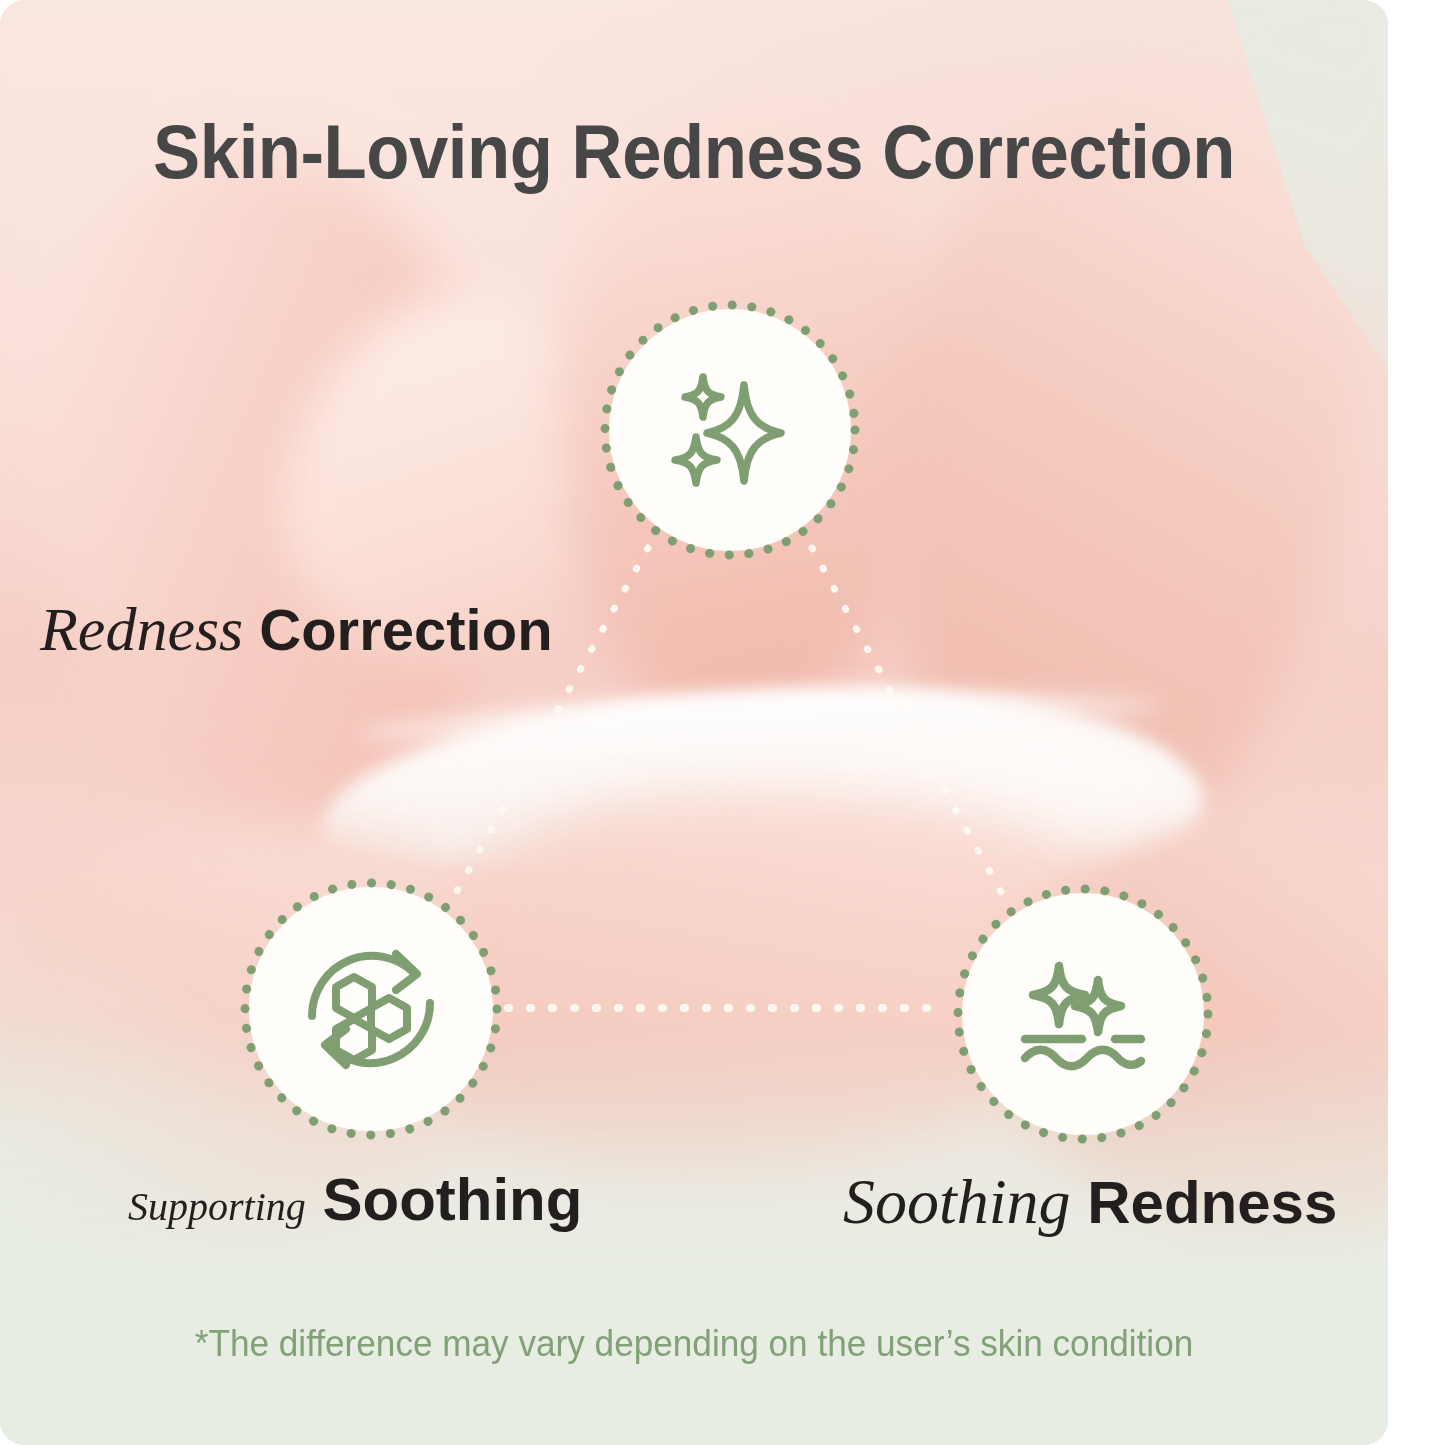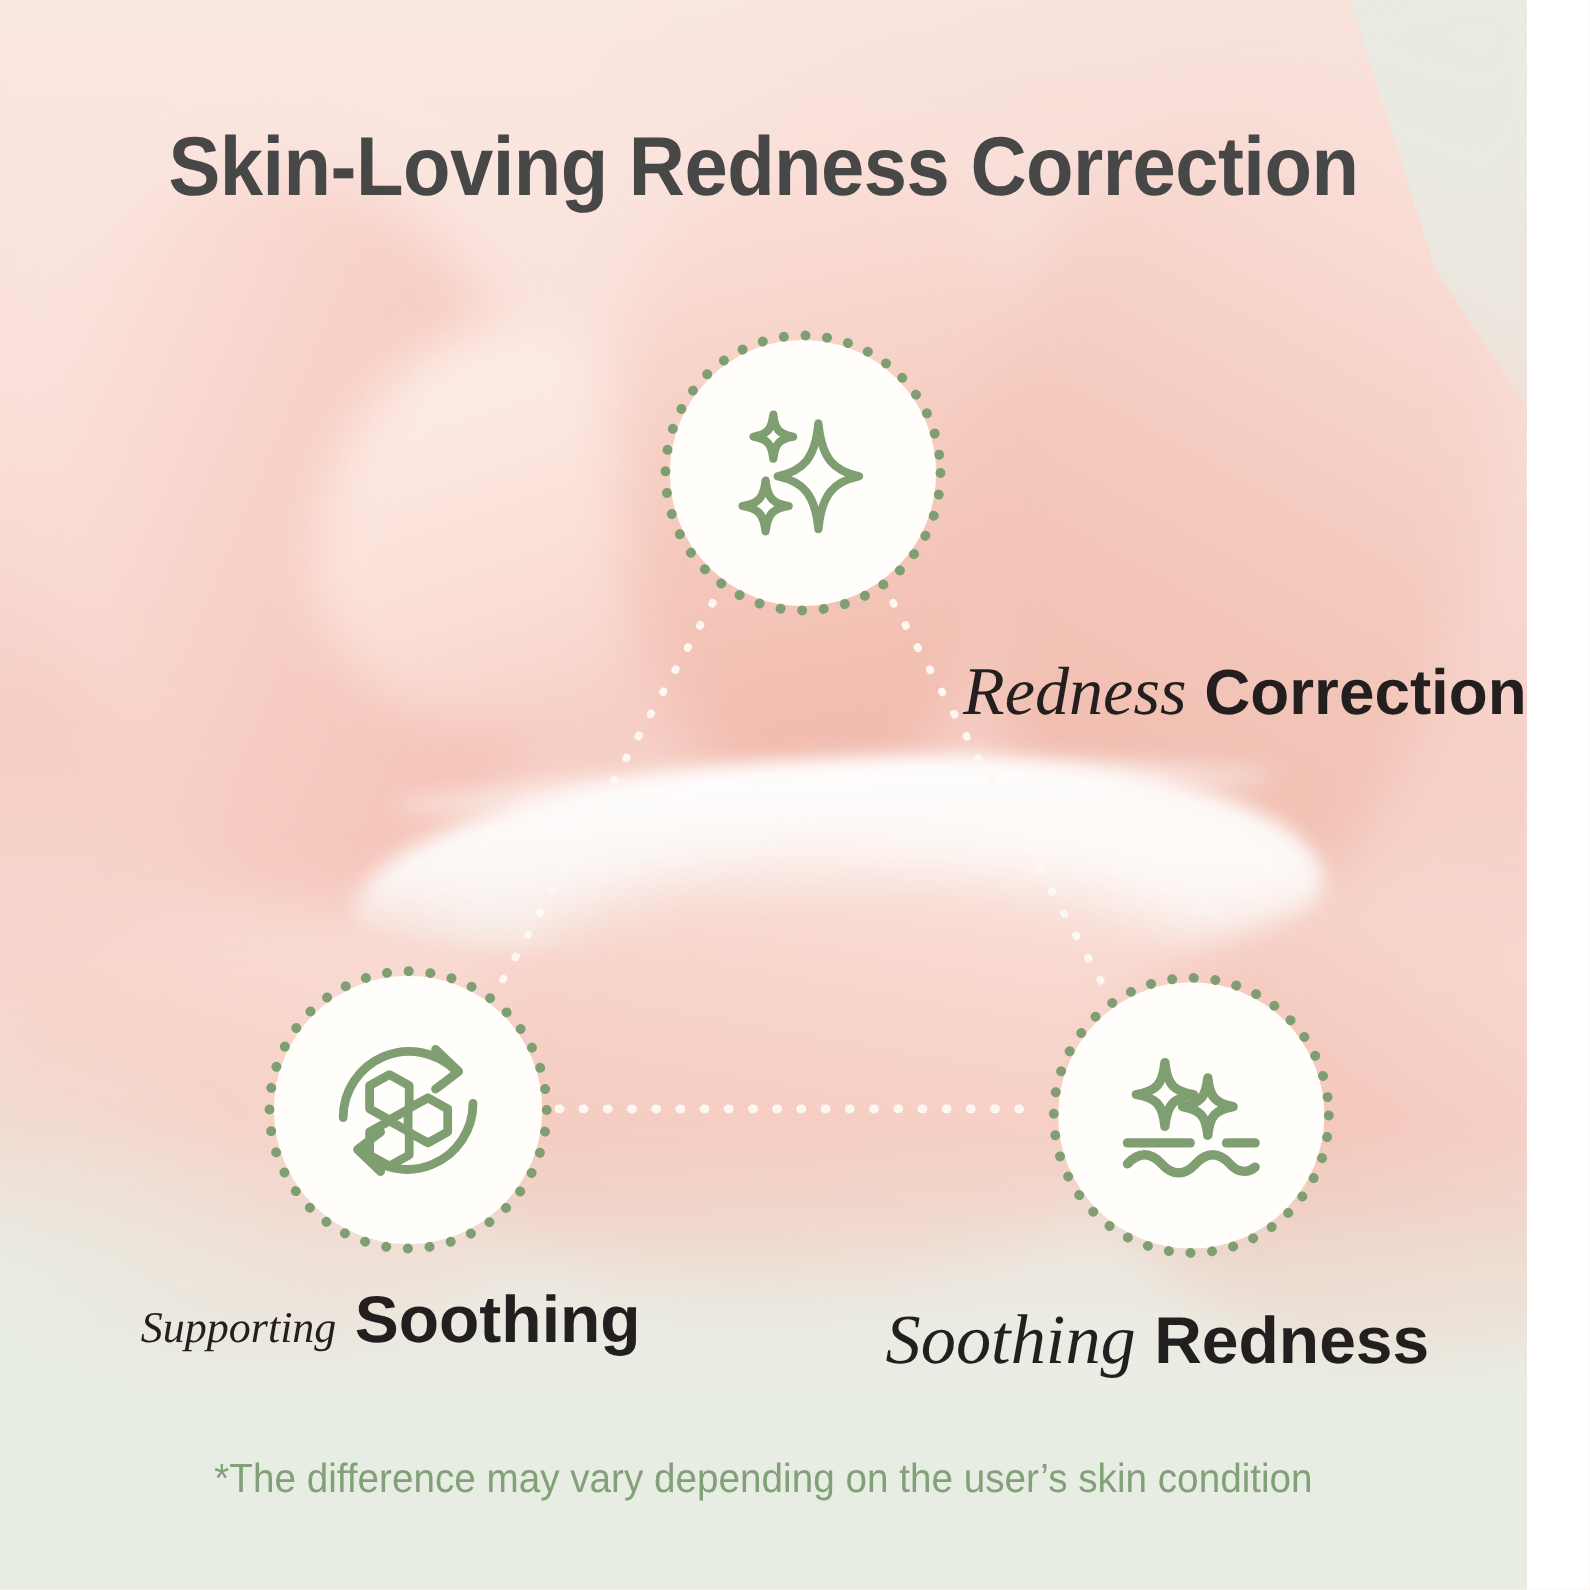--- a/index.html
+++ b/index.html
@@ -7,20 +7,21 @@
     padding: 0;
     background: #ffffff;
   }
   #canvas {
     position: relative;
     width: 1388px;
     height: 1445px;
     overflow: hidden;
     font-family: "Liberation Sans", sans-serif;
     background: #f1ece6;
+    border-radius: 25px;
   }
 
   
   .photo {
     position: absolute;
     inset: 0;
     overflow: hidden;
   }
   .photo-base {
     position: absolute;
@@ -206,35 +207,35 @@
     font-style: italic;
     font-weight: 400;
   }
   .flabel .sans {
     font-family: "Liberation Sans Narrow", "Liberation Sans", sans-serif;
     font-weight: 700;
   }
   .label-top {
     left: 0; right: 0;
     top: 598px;
-    text-align: right;
+    text-align: left;
     font-size: 58px;
+    padding-left: 40px;
   }
   .label-top .serif-it { font-size: 62px; }
   .label-bl {
     left: 128px;
     top: 1170px;
     font-size: 60px;
   }
   .label-bl .serif-it { font-size: 40px; }
   .label-br {
-    left: 805px;
+    left: 843px;
     top: 1170px;
     font-size: 60px;
-    margin-top: 16px;
   }
   .label-br .serif-it { font-size: 64px; }
 
   
   .footnote {
     position: absolute;
     left: 0; right: 0;
     top: 1323px;
     text-align: center;
     font-family: "Liberation Sans Narrow", "Liberation Sans", sans-serif;

